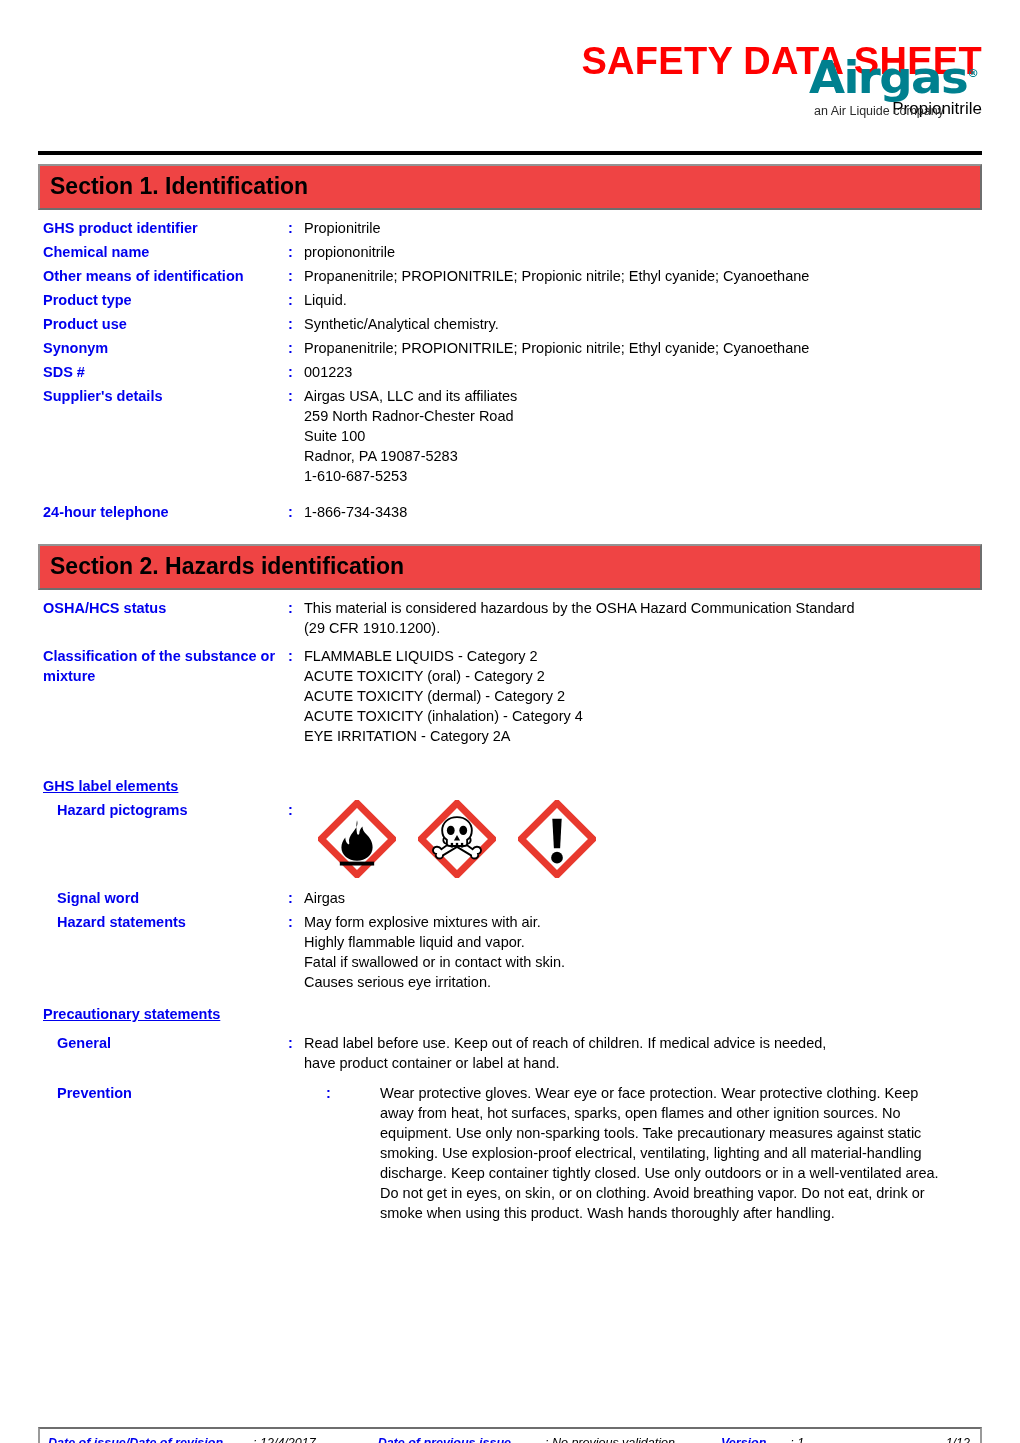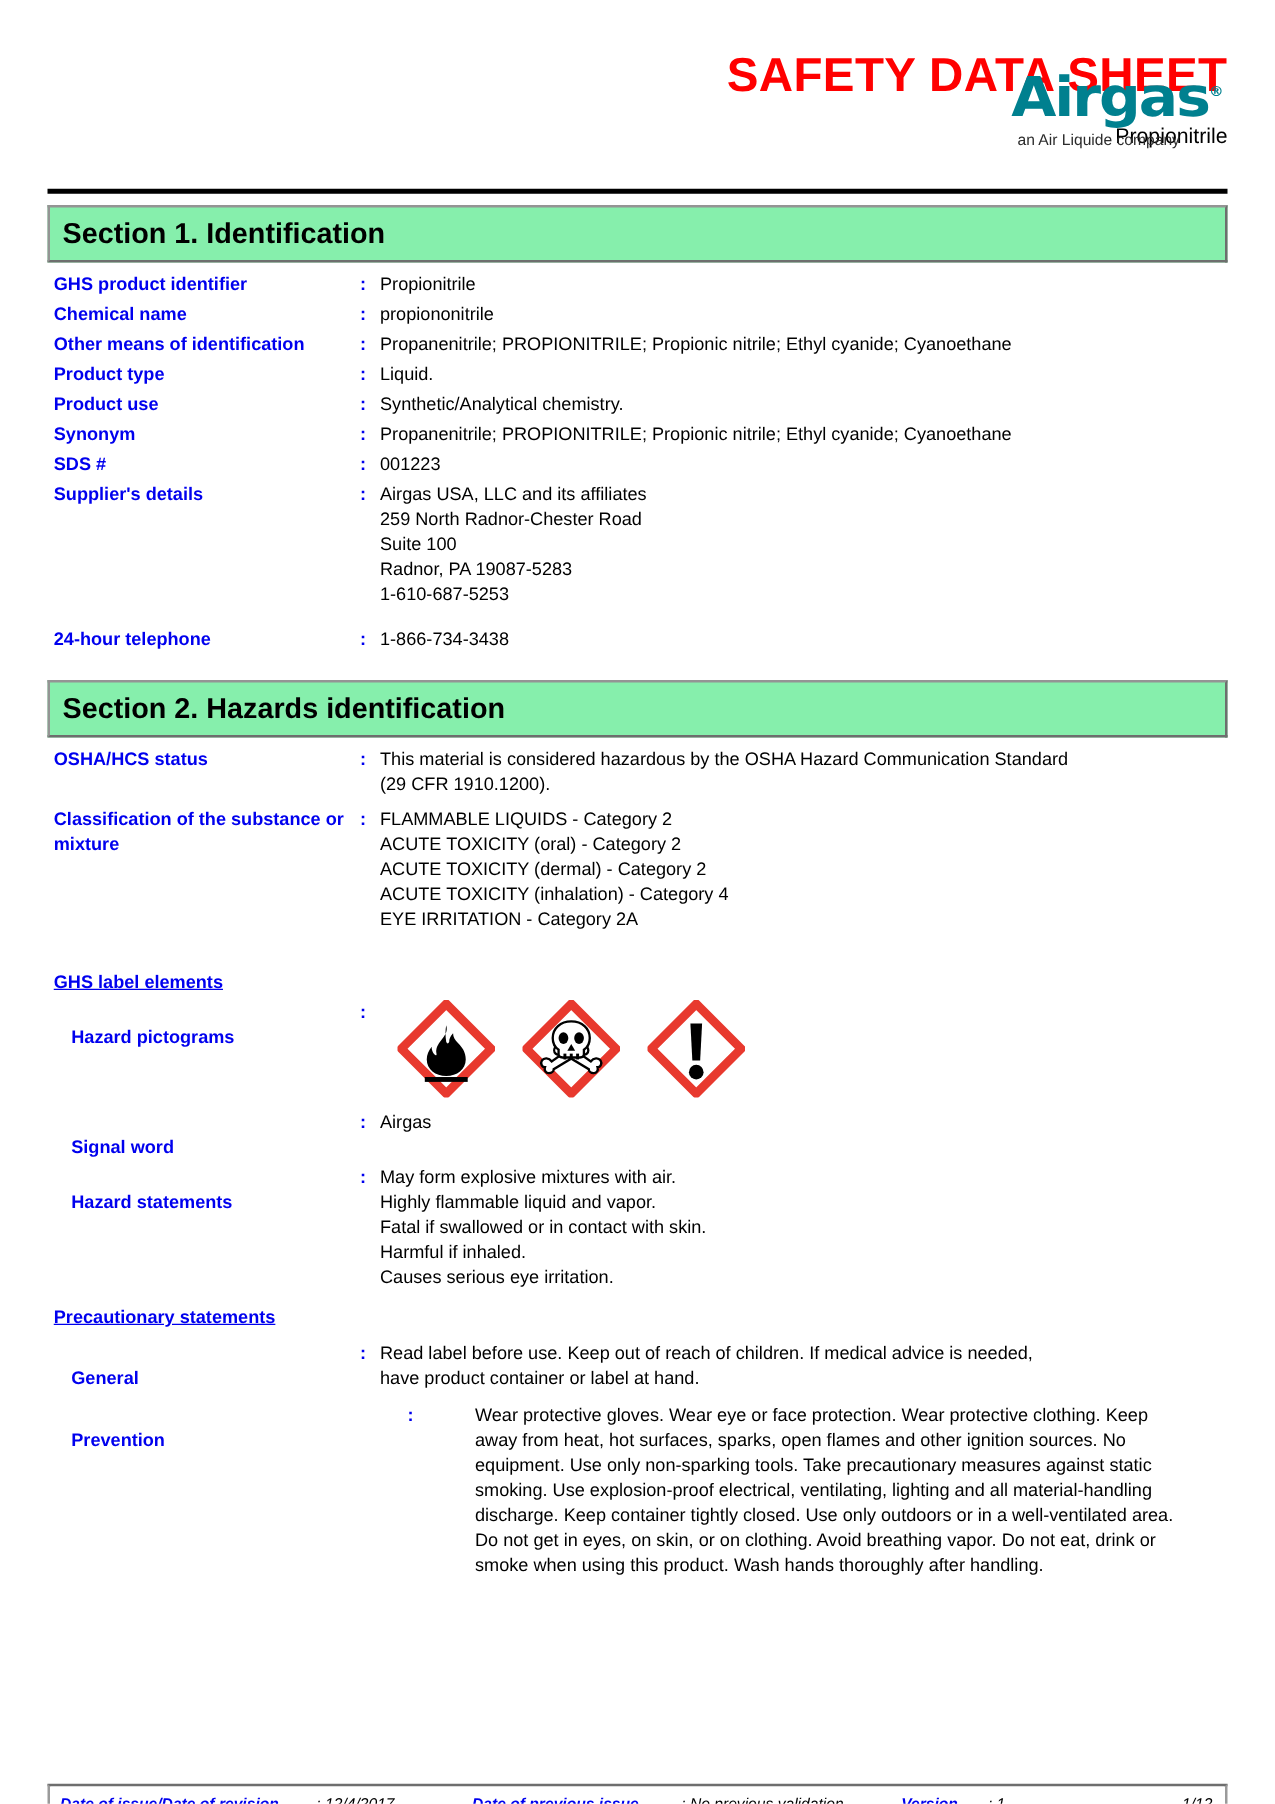--- a/index.html
+++ b/index.html
@@ -77,21 +77,21 @@
     margin: 8px 38px 0 38px;
     border-top: 4px solid #000000;
   }
 
   
   .section-box {
     margin: 9px 38px 0 38px;
     border: 2px solid #949494;
     border-right-color: #6e6e6e;
     border-bottom-color: #6e6e6e;
-    background: #86efac;
+    background: #ef4444;
     padding: 6px 10px 8px 10px;
   }
   .section-box h2 {
     margin: 0;
     font-size: 23px;
     font-weight: bold;
     color: #000000;
     line-height: 28px;
   }
 
@@ -107,21 +107,21 @@
   .row.gap { padding-top: 16px; }
   .lbl {
     width: 250px;
     flex: 0 0 250px;
     font-size: 14.5px;
     font-weight: bold;
     color: #0000ee;
     line-height: 20px;
     padding-left: 5px;
   }
-  .lbl.indent { padding-left: 19px; margin-top: 20px; }
+  .lbl.indent { padding-left: 19px; }
   .lbl.underline { text-decoration: underline; }
   .colon {
     width: 16px;
     flex: 0 0 16px;
     font-size: 14.5px;
     font-weight: bold;
     color: #0000ee;
     line-height: 20px;
   }
   .val {
@@ -344,21 +344,20 @@
       <div class="val">Airgas</div>
     </div>
 
     <div class="row tight">
       <div class="lbl indent">Hazard statements</div>
       <div class="colon">:</div>
       <div class="val">
         <span class="ln">May form explosive mixtures with air.</span>
         <span class="ln">Highly flammable liquid and vapor.</span>
         <span class="ln">Fatal if swallowed or in contact with skin.</span>
-        <span class="ln">Harmful if inhaled.</span>
         <span class="ln">Causes serious eye irritation.</span>
       </div>
     </div>
 
     <div class="row" style="padding-top:12px;">
       <div class="lbl underline">Precautionary statements</div>
     </div>
 
     <div class="row" style="padding-top:9px;">
       <div class="lbl indent">General</div>

